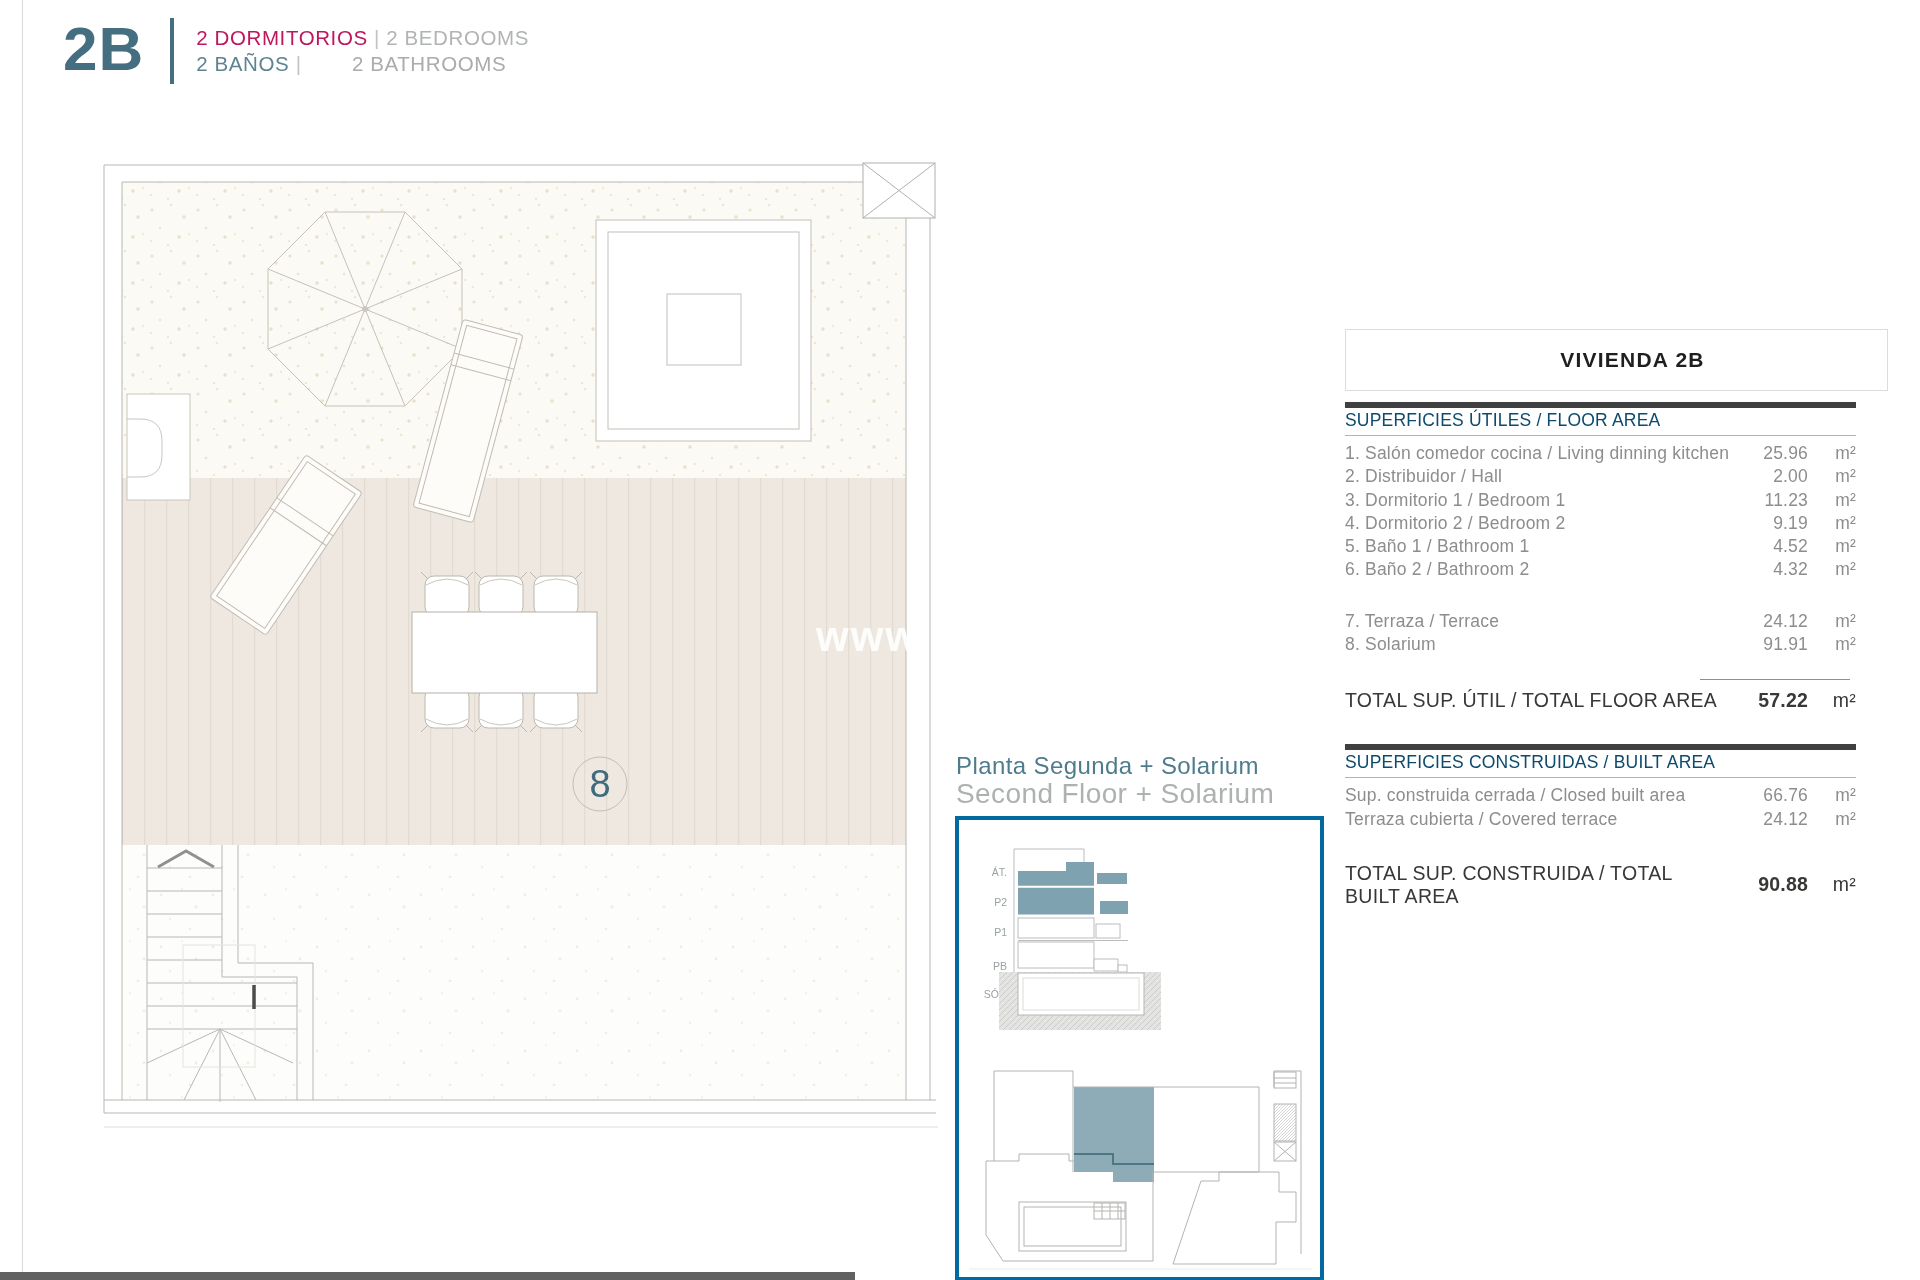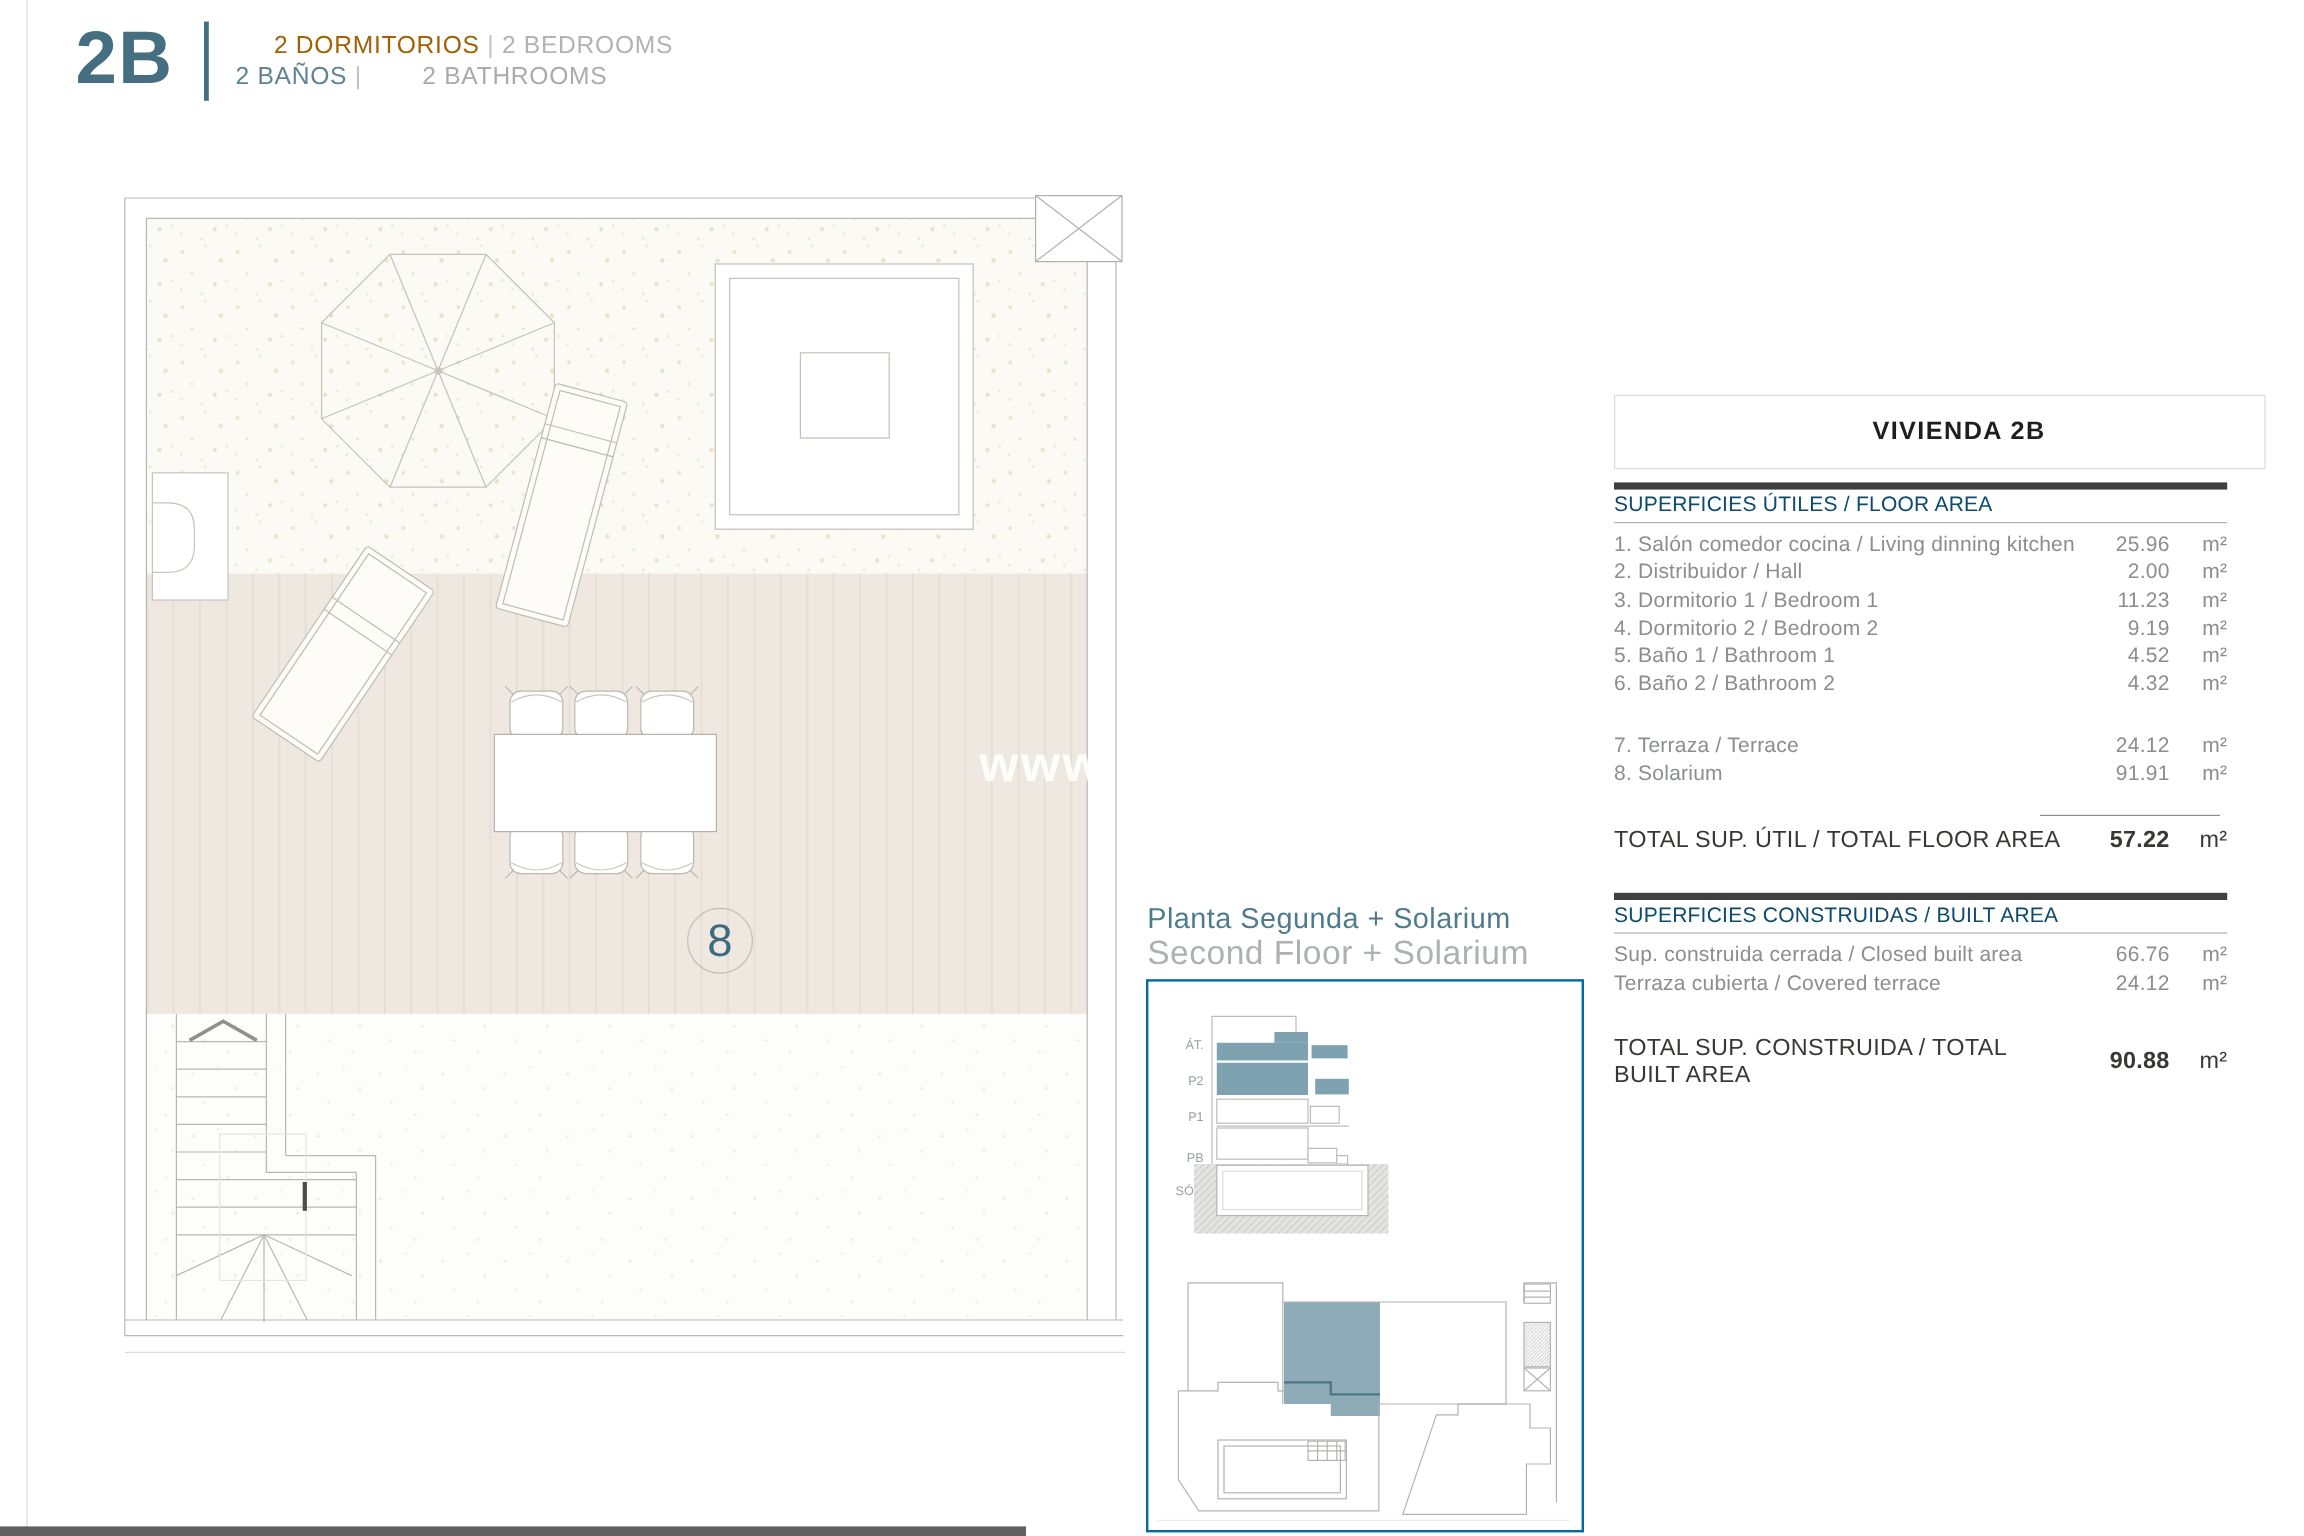--- a/index.html
+++ b/index.html
@@ -7,32 +7,32 @@
         font-family:"Liberation Sans", sans-serif;}
   .page-left-border{position:absolute;left:22px;top:0;width:1px;height:1280px;background:#d9d9d6;}
   .bottom-bar{position:absolute;left:0;top:1272px;width:855px;height:8px;background:#616161;}
 
   
   .hdr{position:absolute;left:63px;top:14px;display:flex;align-items:center;}
   .hdr-unit{font-size:62px;font-weight:800;color:#456e80;letter-spacing:1px;line-height:1;}
   .hdr-div{width:4px;height:66px;background:#456e80;margin:4px 22px 0 26px;}
   .hdr-lines{margin-top:4px;}
   .hdr-line{font-size:20.5px;letter-spacing:0.6px;line-height:26px;white-space:pre;}
-  .t-es1{color:#a16207;margin-left:32px;} .t-sep{color:#c2c4c4;} .t-en{color:#b2b4b4;}
+  .t-es1{color:#be185d;} .t-sep{color:#c2c4c4;} .t-en{color:#b2b4b4;}
   .t-es2{color:#5e8492;text-align:center;} .t-en2{color:#a9abac;margin-left:44px;}
 
   
   .plan{position:absolute;left:100px;top:155px;}
 
   
   .diagram-label{position:absolute;left:956px;top:752px;line-height:28px;}
   .diagram-label .es{color:#4e7c8c;font-size:24px;letter-spacing:0.4px;}
   .diagram-label .en{color:#adb1b1;font-size:28px;letter-spacing:0.4px;}
   .diagram-box{position:absolute;left:955px;top:816px;width:361px;height:457px;
-               border:2px solid #0369a1;background:#fff;}
+               border:4px solid #0369a1;background:#fff;text-align:right;}
 
   
   .tbl-title{position:absolute;left:1345px;top:329px;width:509px;height:60px;
              border:1px solid #dcdcda;display:flex;align-items:center;justify-content:center;
              font-size:21px;font-weight:700;color:#1f1f1f;letter-spacing:1.2px;padding-left:32px;}
   .tbl{position:absolute;left:1345px;top:402px;width:511px;font-size:17.5px;color:#8b8d8f;letter-spacing:0.2px;}
   .sec-head{border-top:6px solid #404040;border-bottom:1px solid #b3b3b1;
             padding:2px 0 4px;color:#0c4a6e;margin-bottom:7px;}
   .row{display:flex;align-items:baseline;height:23.3px;}
   .row .lbl{flex:1;}

